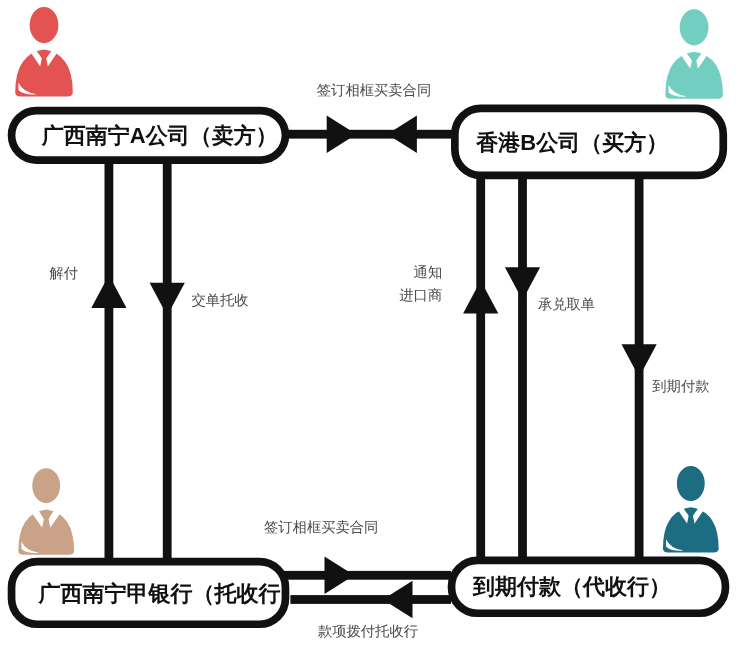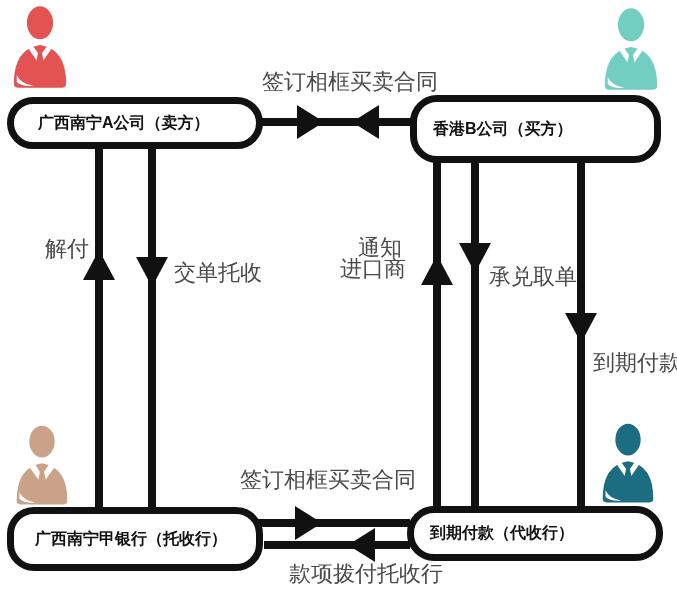--- a/index.html
+++ b/index.html
@@ -17,25 +17,25 @@
   .ar{position:absolute;width:0;height:0;z-index:3;}
   .ar-up{border-left:16px solid transparent;border-right:16px solid transparent;border-bottom:30px solid var(--line);}
   .ar-down{border-left:16px solid transparent;border-right:16px solid transparent;border-top:30px solid var(--line);}
   .ar-right{border-top:17px solid transparent;border-bottom:17px solid transparent;border-left:27px solid var(--line);}
   .ar-left{border-top:17px solid transparent;border-bottom:17px solid transparent;border-right:27px solid var(--line);}
   
   .node{
     position:absolute;box-sizing:border-box;background:#ffffff;
     border:7px solid var(--line);border-radius:27px;z-index:2;
     display:flex;align-items:center;
-    font-weight:bold;font-size:16px;color:#111;white-space:nowrap;text-align:right;
+    font-weight:bold;font-size:20px;color:#111;white-space:nowrap;text-align:right;
   }
   
   .elabel{
-    position:absolute;font-size:22px;color:var(--label);
+    position:absolute;font-size:13px;color:var(--label);
     white-space:nowrap;z-index:4;line-height:21px;
   }
   .icon{position:absolute;z-index:0;}
 </style>
 </head>
 <body>
 
 <div class="canvas" style="background: rgb(255, 255, 255);">
 
   <svg class="icon" style="left:9px;top:5px" width="62" height="84" viewBox="0 0 64 86">
@@ -109,17 +109,17 @@
   </div>
 
   <div class="elabel" style="left:262px;top:71px;width:156px;text-align:center">签订相框买卖合同</div>
   <div class="elabel" style="left:45px;top:238px">解付</div>
   <div class="elabel" style="left:174px;top:262px">交单托收</div>
   <div class="elabel" style="left:340px;top:237px;width:62px;text-align:right">
     <span style="display:block">通知</span>
     <span style="display:block">进口商</span>
   </div>
   <div class="elabel" style="left:489px;top:266px">承兑取单</div>
-  <div class="elabel" style="left:593px;top:352px">到期付款</div>
+  <div class="elabel" style="left:593px;top:340px">到期付款</div>
   <div class="elabel" style="left:240px;top:469px">签订相框买卖合同</div>
   <div class="elabel" style="left:289px;top:563px">款项拨付托收行</div>
 
 </div>
 
 </body></html>

